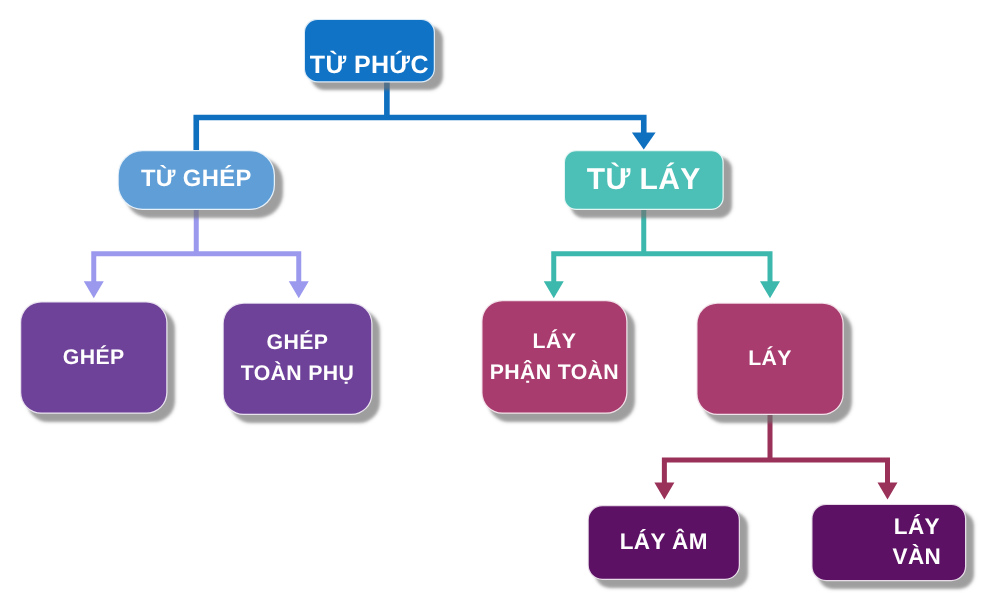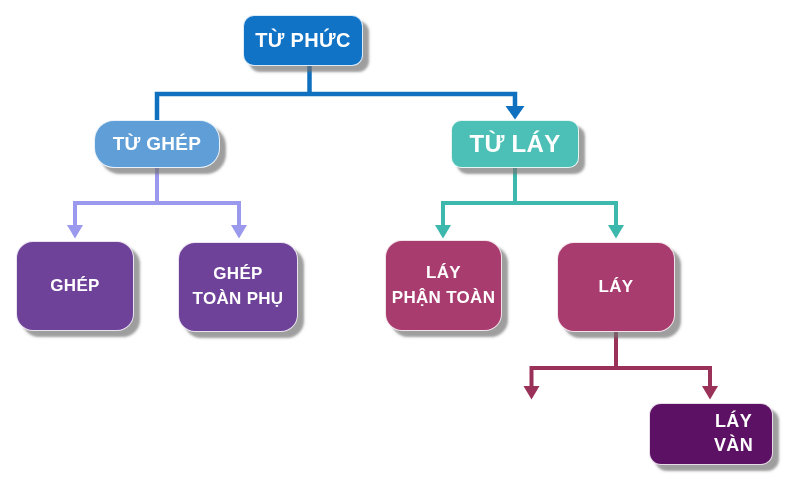--- a/index.html
+++ b/index.html
@@ -42,24 +42,25 @@
     color: #ffffff;
     font-weight: bold;
     border: 1.5px solid rgba(255,255,255,0.85);
     box-shadow: 6px 6px 2.5px rgba(112,112,112,0.68);
     line-height: 1.32;
     letter-spacing: 0.3px;
   }
   .node span { display: block; }
 
   .node-tu-phuc {
-    left: 243px; top: 15px; width: 120px; height: 51px;
+    left: 243px; top: 15px; width: 105px; height: 51px;
     background: var(--node-tu-phuc);
     border-radius: 11px;
     font-size: 20px;
+    justify-content: flex-end;
   }
   .node-tu-ghep {
     left: 94px; top: 120px; width: 126px; height: 48px;
     background: var(--node-tu-ghep);
     border-radius: 20px;
     font-size: 19px;
   }
   .node-tu-lay {
     left: 451px; top: 120px; width: 128px; height: 48px;
     background: var(--node-tu-lay);
@@ -155,18 +156,21 @@
 
   <div class="node node-lay-hoan-toan">
     <span>LÁY</span>
     <span>PHẬN TOÀN</span>
   </div>
 
   <div class="node node-lay-bo-phan">
     <span>LÁY</span>
   </div>
 
+  <div class="node node-lay-am">
+    <span>LÁY ÂM</span>
+  </div>
 
   <div class="node node-lay-van">
     <span>LÁY VÀN</span>
   </div>
 
 </div>
 
 </body></html>

